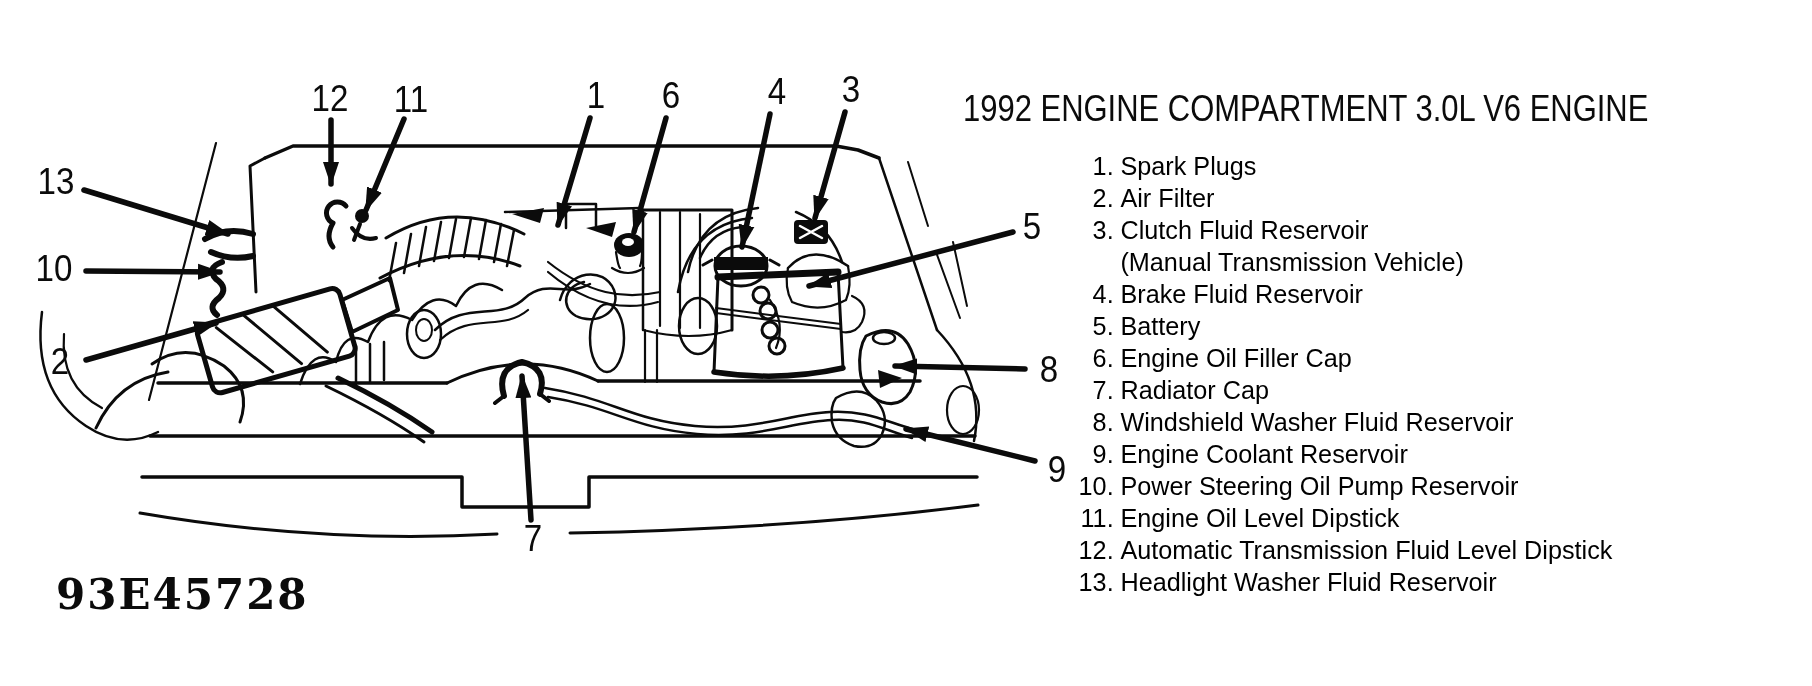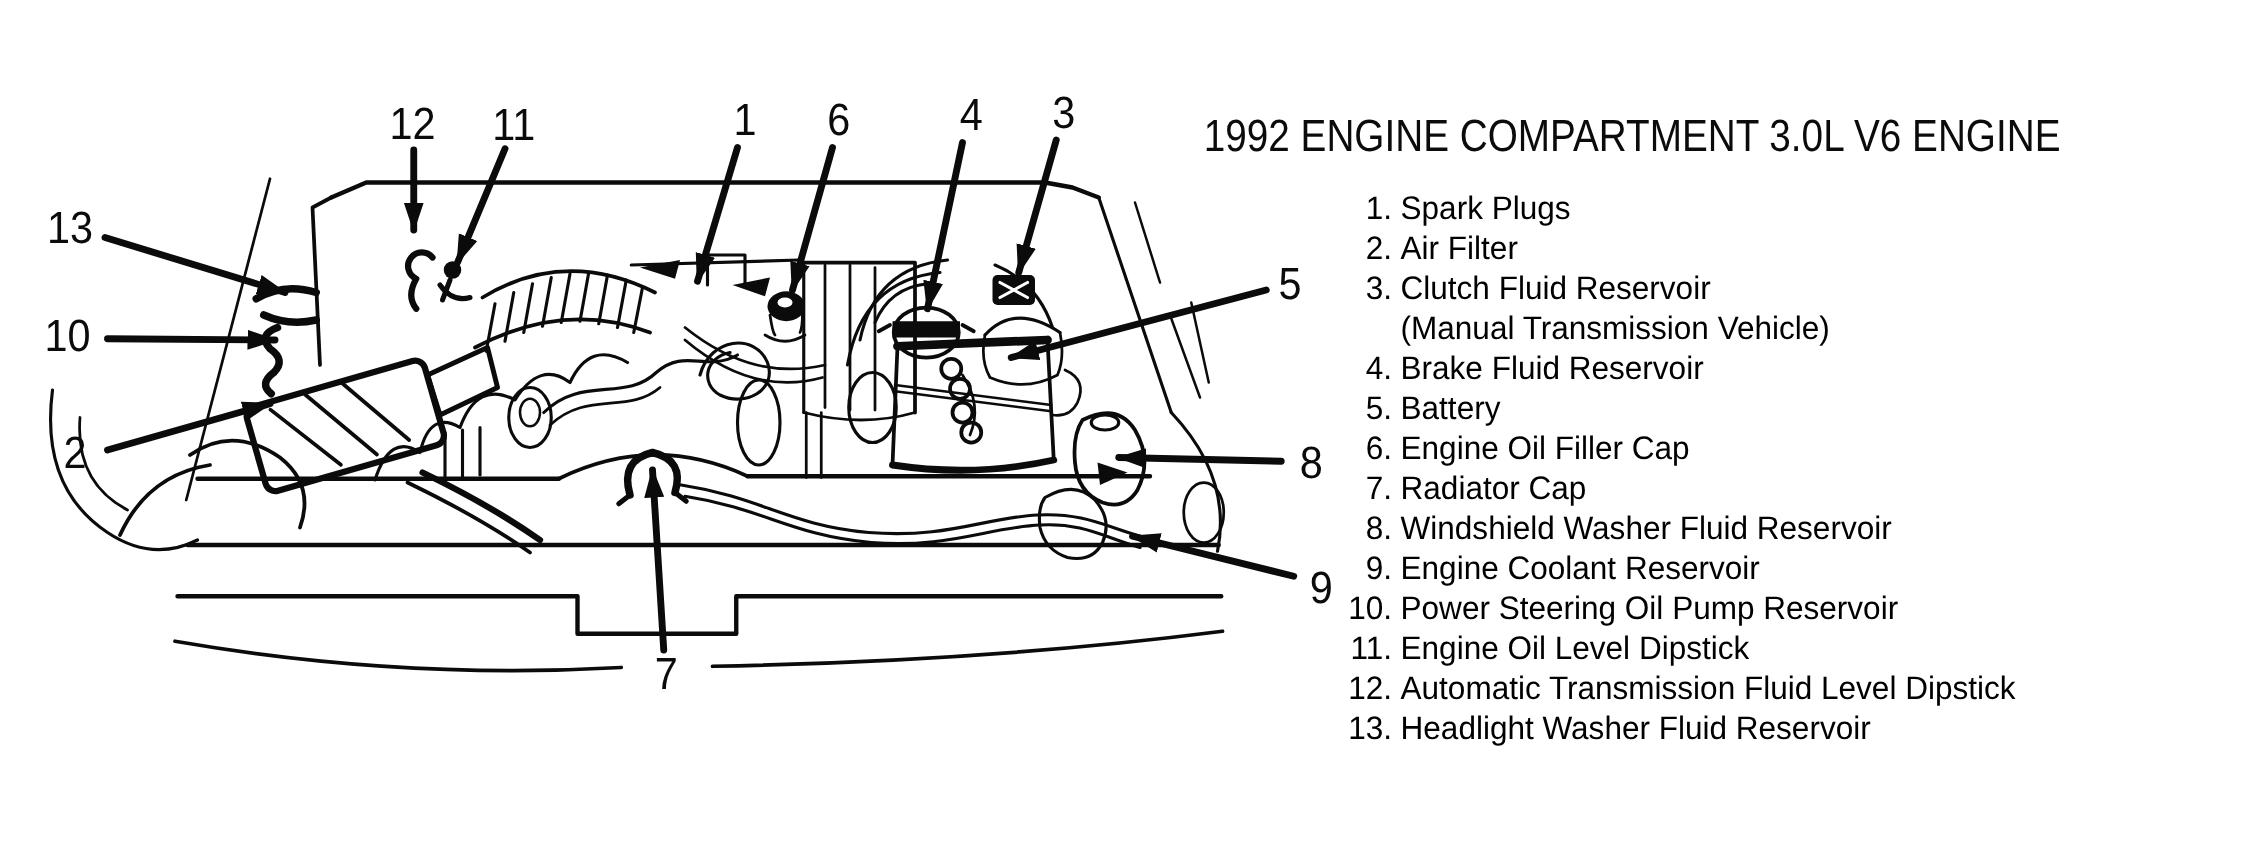--- a/index.html
+++ b/index.html
@@ -261,14 +261,15 @@
     <div class="legend-row">
       <span class="legend-num">12.</span>
       <span class="legend-text">Automatic Transmission Fluid Level Dipstick</span>
     </div>
     <div class="legend-row">
       <span class="legend-num">13.</span>
       <span class="legend-text">Headlight Washer Fluid Reservoir</span>
     </div>
   </div>
 
+  <div class="figure-code">93E45728</div>
 
 </div>
 
 </body></html>

